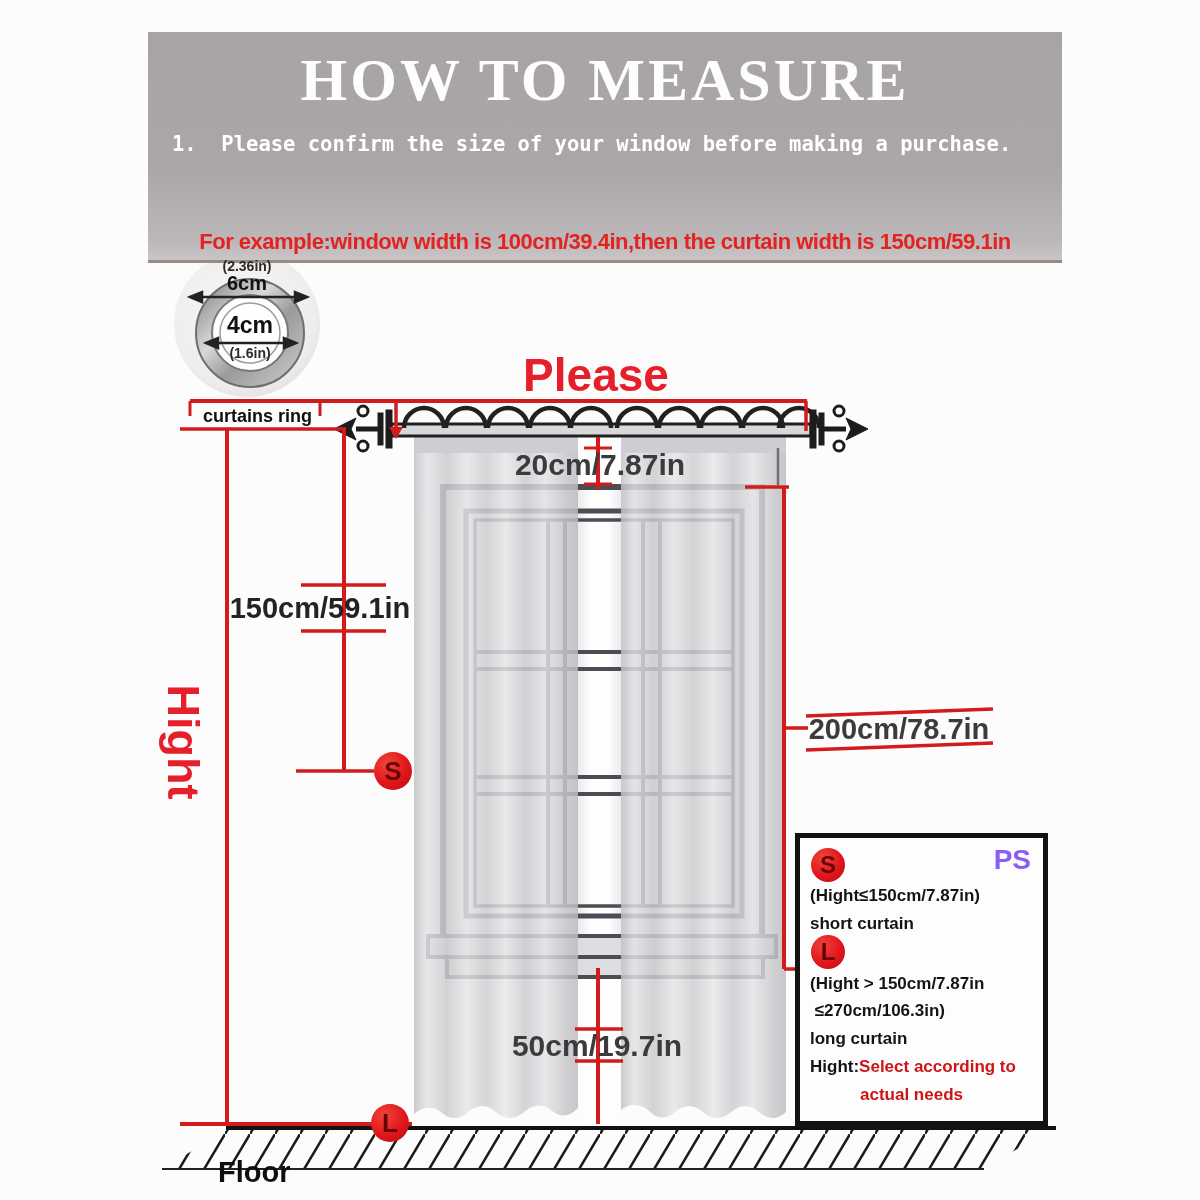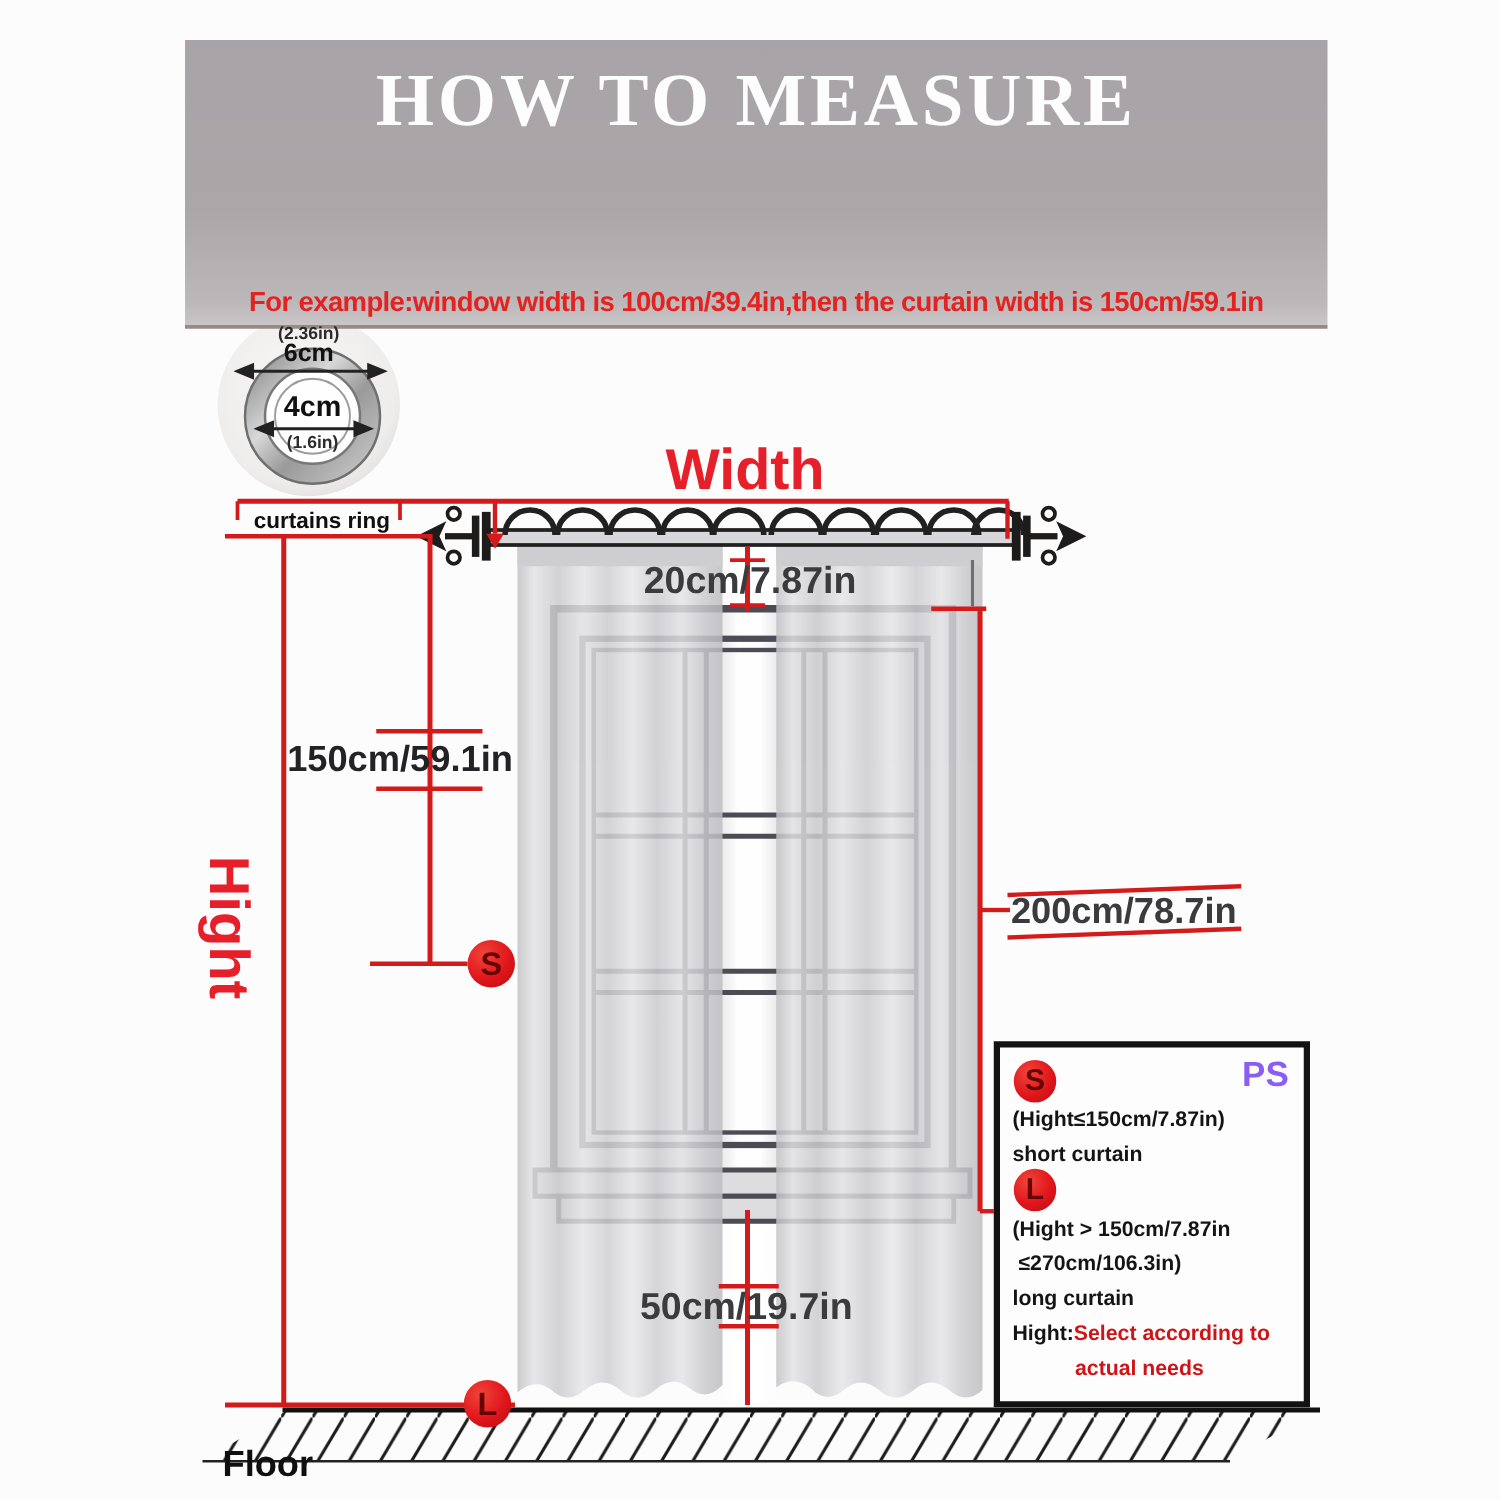--- a/index.html
+++ b/index.html
@@ -18,21 +18,21 @@
   .hdr-red{color:#e01818;font-weight:bold;font-size:27px;letter-spacing:-0.8px;}
   .hdr-ex{color:#e32222;font-weight:bold;font-size:22px;letter-spacing:-0.5px;}
   .red-word{color:#e03030;}
   
   .dim{font-weight:bold;color:#3b3a3c;font-size:30px;}
   .dim-dark{font-weight:bold;color:#232225;font-size:29px;}
   .red-big{color:#e6202a;font-weight:bold;font-size:46px;}
   .small-note{color:#2b2b2b;font-size:14px;font-weight:bold;}
   .ring-cm{color:#111;font-weight:bold;}
   .black-label{color:#0f0f0f;font-weight:bold;font-size:18px;}
-  .floor-label{color:#0f0f0f;font-weight:bold;font-size:29px;}
+  .floor-label{color:#0f0f0f;font-weight:bold;font-size:29px;margin-left:40px;}
   
   .marker{position:absolute;width:38px;height:38px;border-radius:50%;
           background:radial-gradient(circle at 35% 30%,#f0443a 0%,#e0161b 55%,#b90d10 100%);
           color:#670505;font-weight:bold;font-size:26px;text-align:center;line-height:38px;}
   
   #psbox{position:absolute;left:795px;top:833px;width:253px;height:293px;
          background:#fdfdfd;border:5px solid #121212;box-sizing:border-box;}
   #psbox .marker-sm{position:absolute;width:34px;height:34px;border-radius:50%;
           background:radial-gradient(circle at 35% 30%,#f0443a 0%,#e0161b 55%,#b90d10 100%);
           color:#670505;font-weight:bold;font-size:24px;text-align:center;line-height:34px;}
@@ -191,30 +191,31 @@
       <line x1="598" y1="968" x2="598" y2="1124"></line>
       <line x1="575" y1="1029" x2="623" y2="1029" stroke-width="3.5"></line>
       <line x1="575" y1="1061" x2="623" y2="1061" stroke-width="3.5"></line>
       <line x1="180" y1="1124" x2="412" y2="1124"></line>
     </g>
     <polygon points="389,427 403,427 396,439" fill="#d31b1b"></polygon>
   </svg>
 
   <div id="panel">
     <div class="abs ctr hdr-title" style="left:457px;top:18px;">HOW TO MEASURE</div>
+    <div class="abs hdr-mono" style="left:24px;top:102px;">1.  Please confirm the size of your window before making a purchase.</div>
     <div class="abs ctr hdr-ex" style="left:457px;top:199px;">For example:window width is 100cm/39.4in,then the curtain width is 150cm/59.1in</div>
   </div>
 
   <div class="abs ctr small-note" style="left:247px;top:259px;">(2.36in)</div>
   <div class="abs ctr ring-cm" style="left:247px;top:273px;font-size:20px;">6cm</div>
   <div class="abs ctr ring-cm" style="left:250px;top:314px;font-size:23px;">4cm</div>
   <div class="abs ctr small-note" style="left:250px;top:346px;">(1.6in)</div>
   <div class="abs black-label" style="left:203px;top:407px;">curtains ring</div>
 
-  <div class="abs ctr red-big" style="left:596px;top:352px;">Width</div>
+  <div class="abs ctr red-big" style="left:596px;top:352px;">Please</div>
   <div class="abs red-big" style="left:118px;top:719px;width:130px;height:46px;text-align:center;transform:rotate(90deg);font-size:45px;">Hight</div>
   <div class="abs ctr dim" style="left:600px;top:450px;">20cm/7.87in</div>
   <div class="abs ctr dim-dark" style="left:320px;top:594px;">150cm/59.1in</div>
   <div class="abs ctr dim" style="left:899px;top:715px;font-size:29px;">200cm/78.7in</div>
   <div class="abs ctr dim" style="left:597px;top:1031px;">50cm/19.7in</div>
   <div class="abs floor-label" style="left:178px;top:1158px;">Floor</div>
 
   <div class="marker" style="left:374px;top:752px;">S</div>
   <div class="marker" style="left:371px;top:1104px;">L</div>
 

